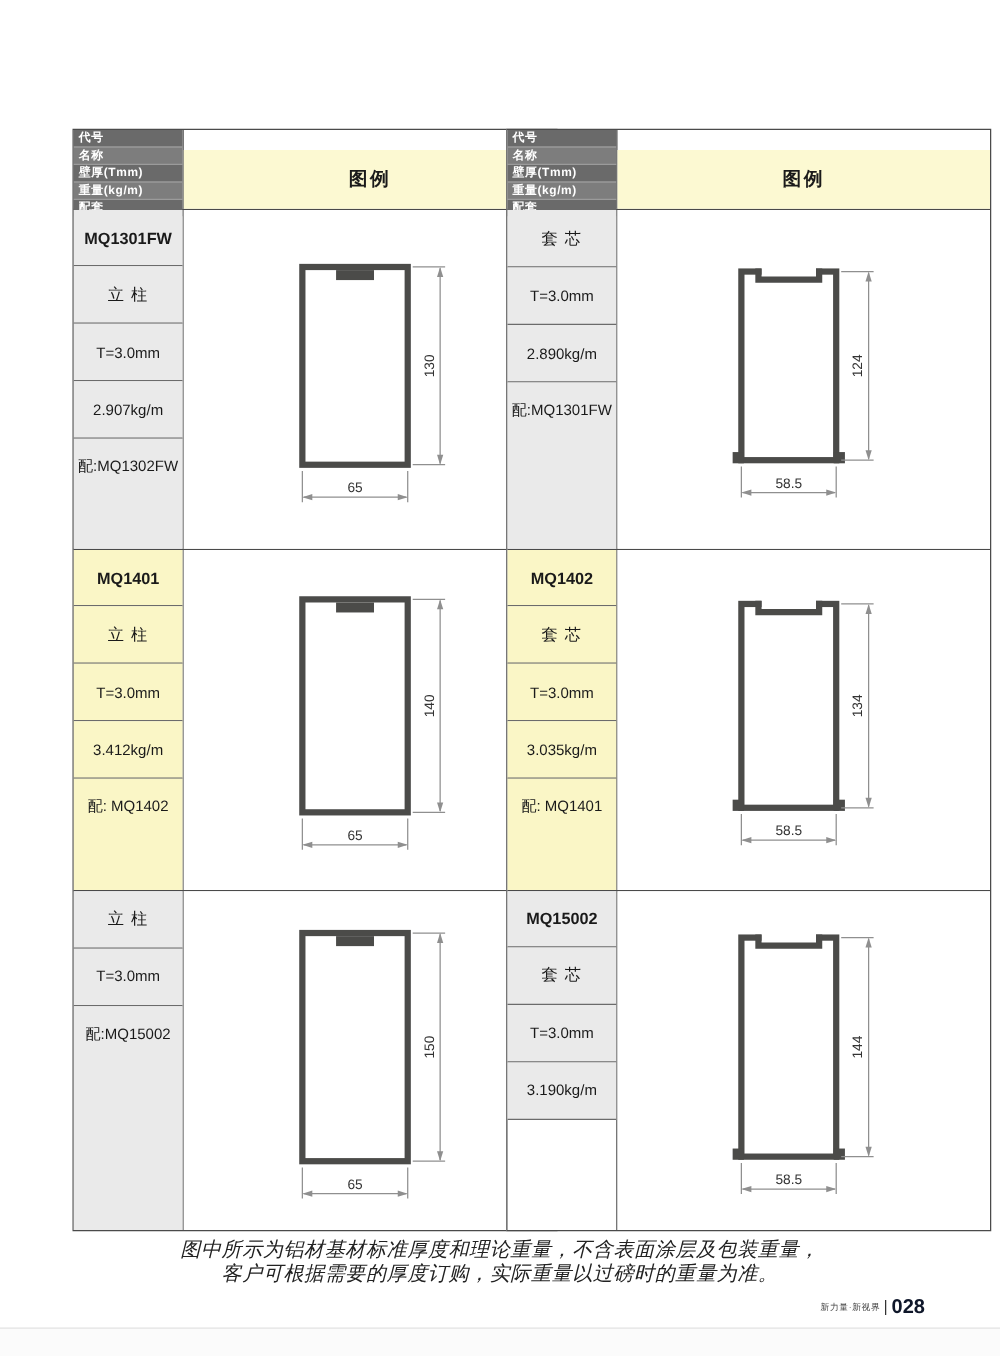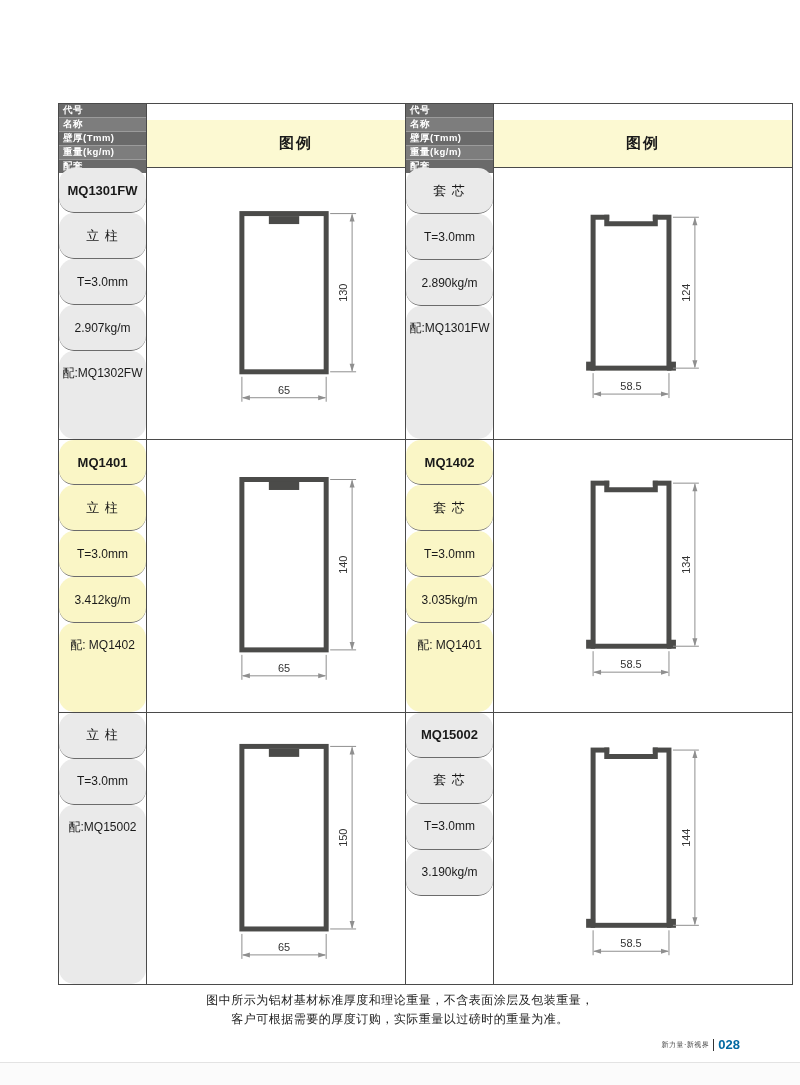--- a/index.html
+++ b/index.html
@@ -21,41 +21,41 @@
   .hdr-row:nth-child(even) { background:#7d7d7d; }
   .hdr-row:last-child { border-bottom:none; }
   .legend { flex:1; display:flex; align-items:center; justify-content:center;
     font-size:15px; font-weight:bold; letter-spacing:2px;margin-top:16px; }
 
   
   .block { flex:1; display:flex; border-bottom:1px solid #4a4a4a; min-height:0; }
   .block:last-child { border-bottom:none; }
   .labels { width:88px; flex:0 0 88px; display:flex; flex-direction:column; border-right:1px solid #4a4a4a; }
   .cell { display:flex; align-items:center; justify-content:center; text-align:right;
-    border-bottom:1px solid #6b6b6b; font-size:12px; padding:2px;border-radius:15px; }
+    border-bottom:1px solid #6b6b6b; font-size:12px; padding:2px; }
   .cell-code   { flex:0 0 45px; font-weight:bold; font-size:13px; }
   .cell-name   { flex:0 0 46px; font-size:13px; letter-spacing:1px; }
   .cell-thick  { flex:0 0 46px; }
   .cell-weight { flex:0 0 46px; }
   .cell-match  { flex:1; align-items:flex-start; padding-top:14px; border-bottom:none; font-size:12px; }
   .tint-gray .cell   { background:#eaeaea; }
   .tint-yellow .cell { background:#faf6c6; }
   .legend-bg { background:#fcf9d2; }
 
   .drawing { flex:1; background:#fff; position:relative; }
   .drawing svg { display:block; }
 
   
   .footer-note { position:absolute; top:991px; left:0; width:100%;
-    text-align:center; font-size:12px; line-height:19px; color:#222; letter-spacing:0.5px; }
+    text-align:center; font-size:16px; line-height:19px; color:#222; letter-spacing:0.5px;font-style:italic; }
   .page-footer { position:absolute; top:1037px; right:60px;
     display:flex; align-items:center; }
   .tagline { font-size:7px; color:#444; letter-spacing:0.5px; }
   .footer-divider { width:1px; height:12px; background:#333; margin:0 4px; }
-  .page-num { font-size:13px; font-weight:bold; color:#0369a1; }
+  .page-num { font-size:16px; font-weight:bold; color:#0f172a; }
   .bottom-strip { position:absolute; top:1062px; left:0; right:0; bottom:0;
     border-top:1px solid #e3e3e3; background:#fbfbfb; }
 </style>
 </head>
 <body>
 
 <div class="page">
 
   <div class="catalog-table table-left">
     <div class="hdr">

